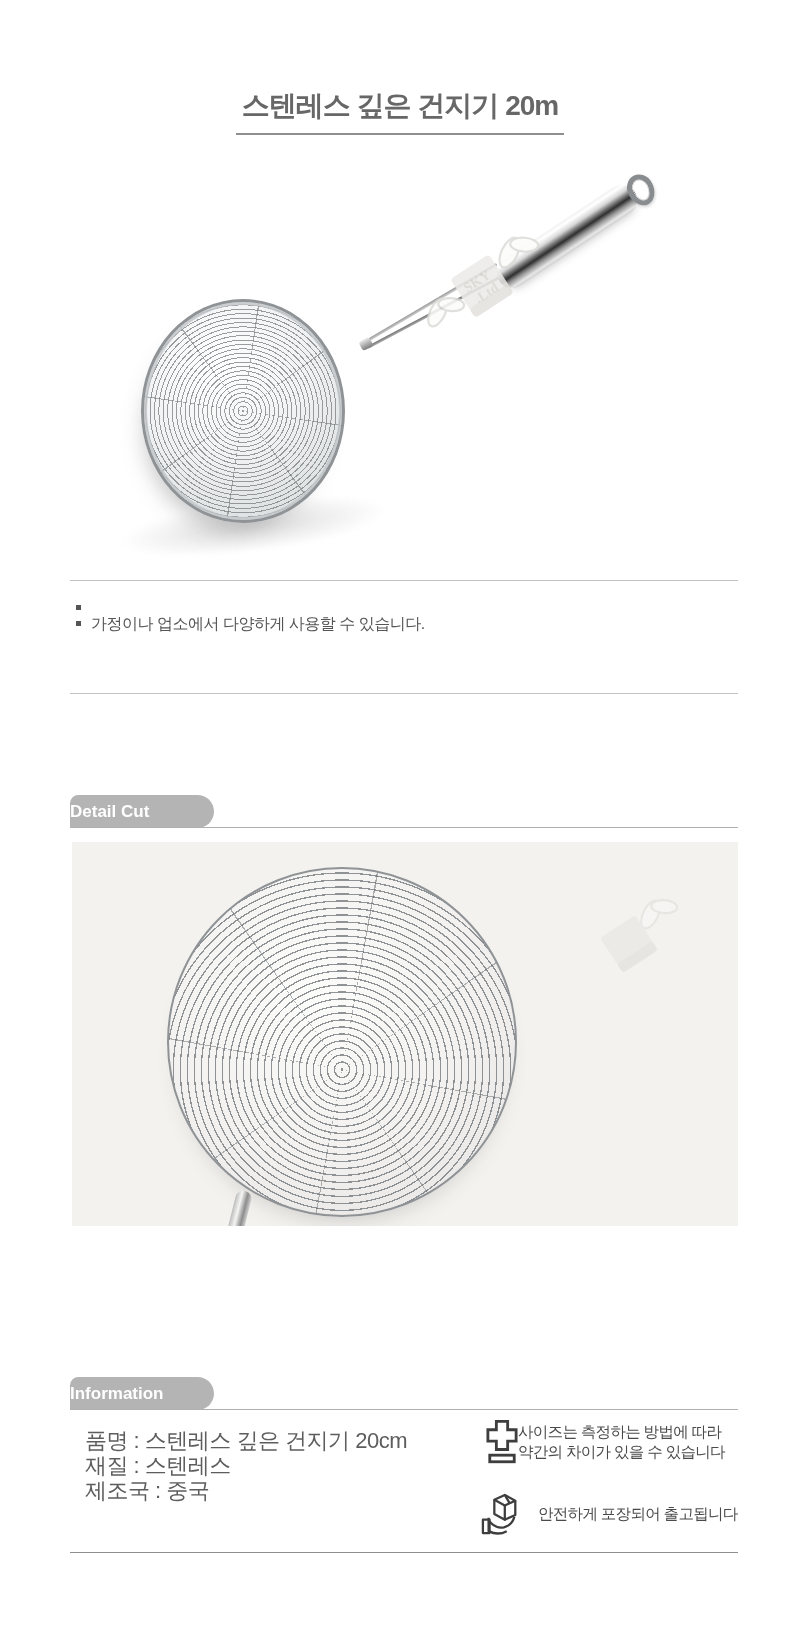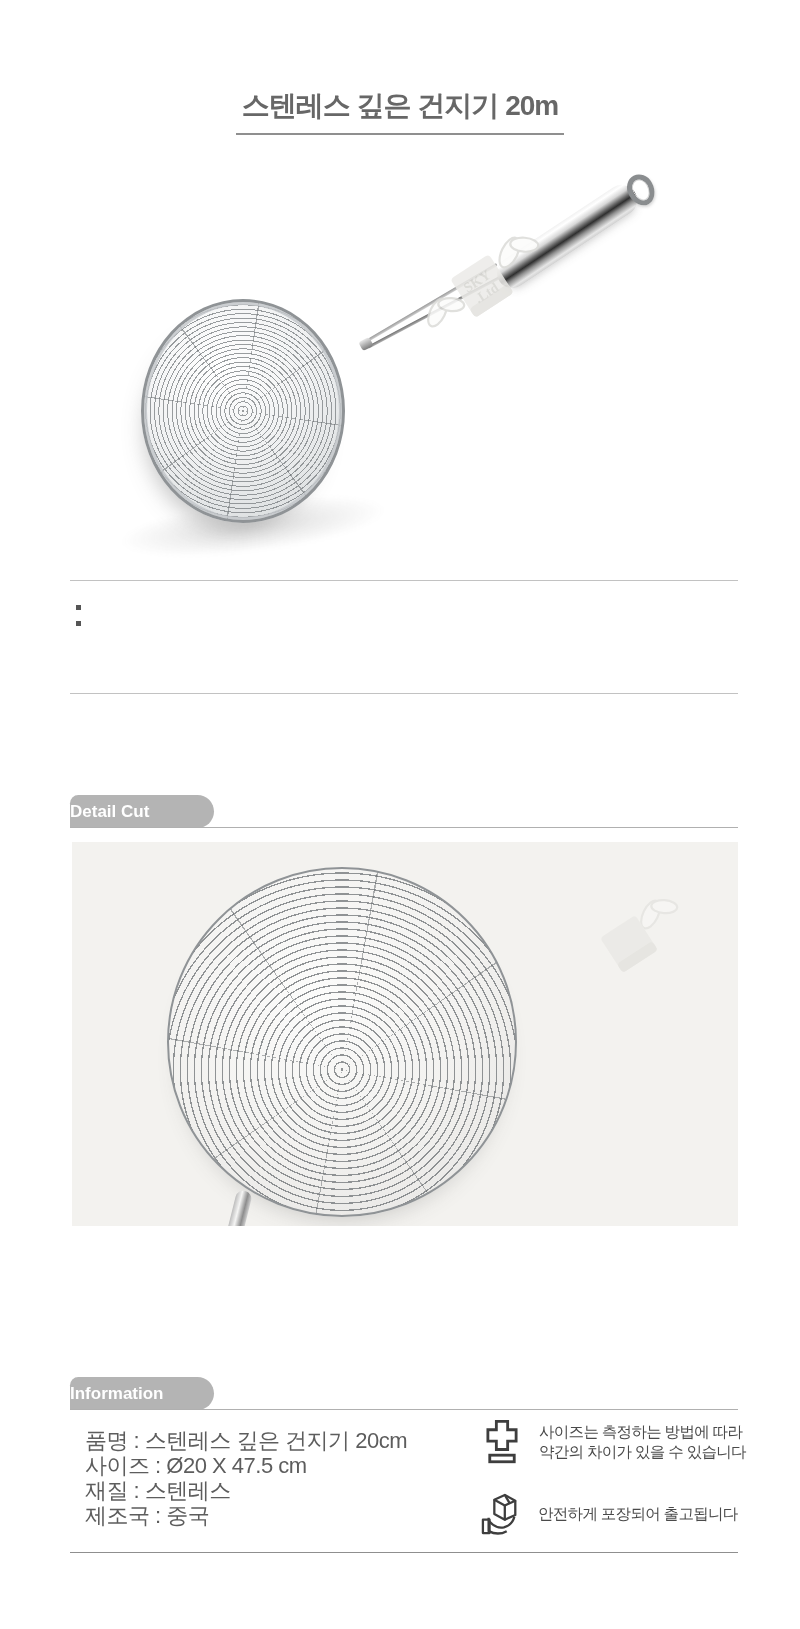--- a/index.html
+++ b/index.html
@@ -64,21 +64,21 @@
       repeating-radial-gradient(circle at 50% 58%, rgba(118,122,125,.8) 0 1.3px, rgba(255,255,255,0) 1.3px 7px),
       radial-gradient(circle at 42% 36%, #fcfcfb 0%, #f2f1ef 55%, #e9e8e6 82%, #f0efec 100%);
     box-shadow:0 16px 22px -14px rgba(80,80,80,.25);}
   .detail-stub{position:absolute;left:158px;top:348px;width:16px;height:60px;border-radius:8px;
     transform:rotate(14deg);
     background:linear-gradient(to right,#bdbdbd,#f5f5f4 35%,#8d8d8d 72%,#cfcfcf);}
 
   
   .info-rows{position:absolute;left:85px;top:1428px;font-size:22px;color:#5d5d5d;line-height:25px;letter-spacing:-0.5px;}
   .notice{position:absolute;display:flex;align-items:center;color:#4a4a4a;}
-  .notice-1{left:486px;top:1419px;gap:21px;}
+  .notice-1{left:486px;top:1419px;}
   .notice-2{left:481px;top:1491px;gap:17px;}
   .notice-text{font-size:15.5px;line-height:20px;letter-spacing:-0.7px;}
   .notice svg{display:block;flex:0 0 auto;}
 </style>
 </head>
 <body>
 
 <div class="page">
 
   <div class="title-wrap">
@@ -117,20 +117,21 @@
   </div>
 
   <div class="hr" style="top:580px;"></div>
 
   <div class="features">
     <div class="feature">
       <span class="bullet"></span>
     </div>
     <div class="feature">
       <span class="bullet"></span>
+      <span>가정이나 업소에서 다양하게 사용할 수 있습니다.</span>
     </div>
   </div>
 
   <div class="hr" style="top:693px;"></div>
 
   <div class="tab" style="top:795px;">
     <span>Detail Cut</span>
   </div>
   <div class="tab-line" style="top:827px;"></div>
 
@@ -153,23 +154,20 @@
   </div>
 
   <div class="tab" style="top:1377px;">
     <span>Information</span>
   </div>
   <div class="tab-line" style="top:1409px;"></div>
 
   <div class="info-rows">
     <div class="info-row">
       <span>품명</span><span> : </span><span>스텐레스 깊은 건지기 20cm</span>
-    </div>
-    <div class="info-row">
-      <span>사이즈</span><span> : </span><span>Ø20 X 47.5 cm</span>
     </div>
     <div class="info-row">
       <span>재질</span><span> : </span><span>스텐레스</span>
     </div>
     <div class="info-row">
       <span>제조국</span><span> : </span><span>중국</span>
     </div>
   </div>
 
   <div class="notice notice-1">

